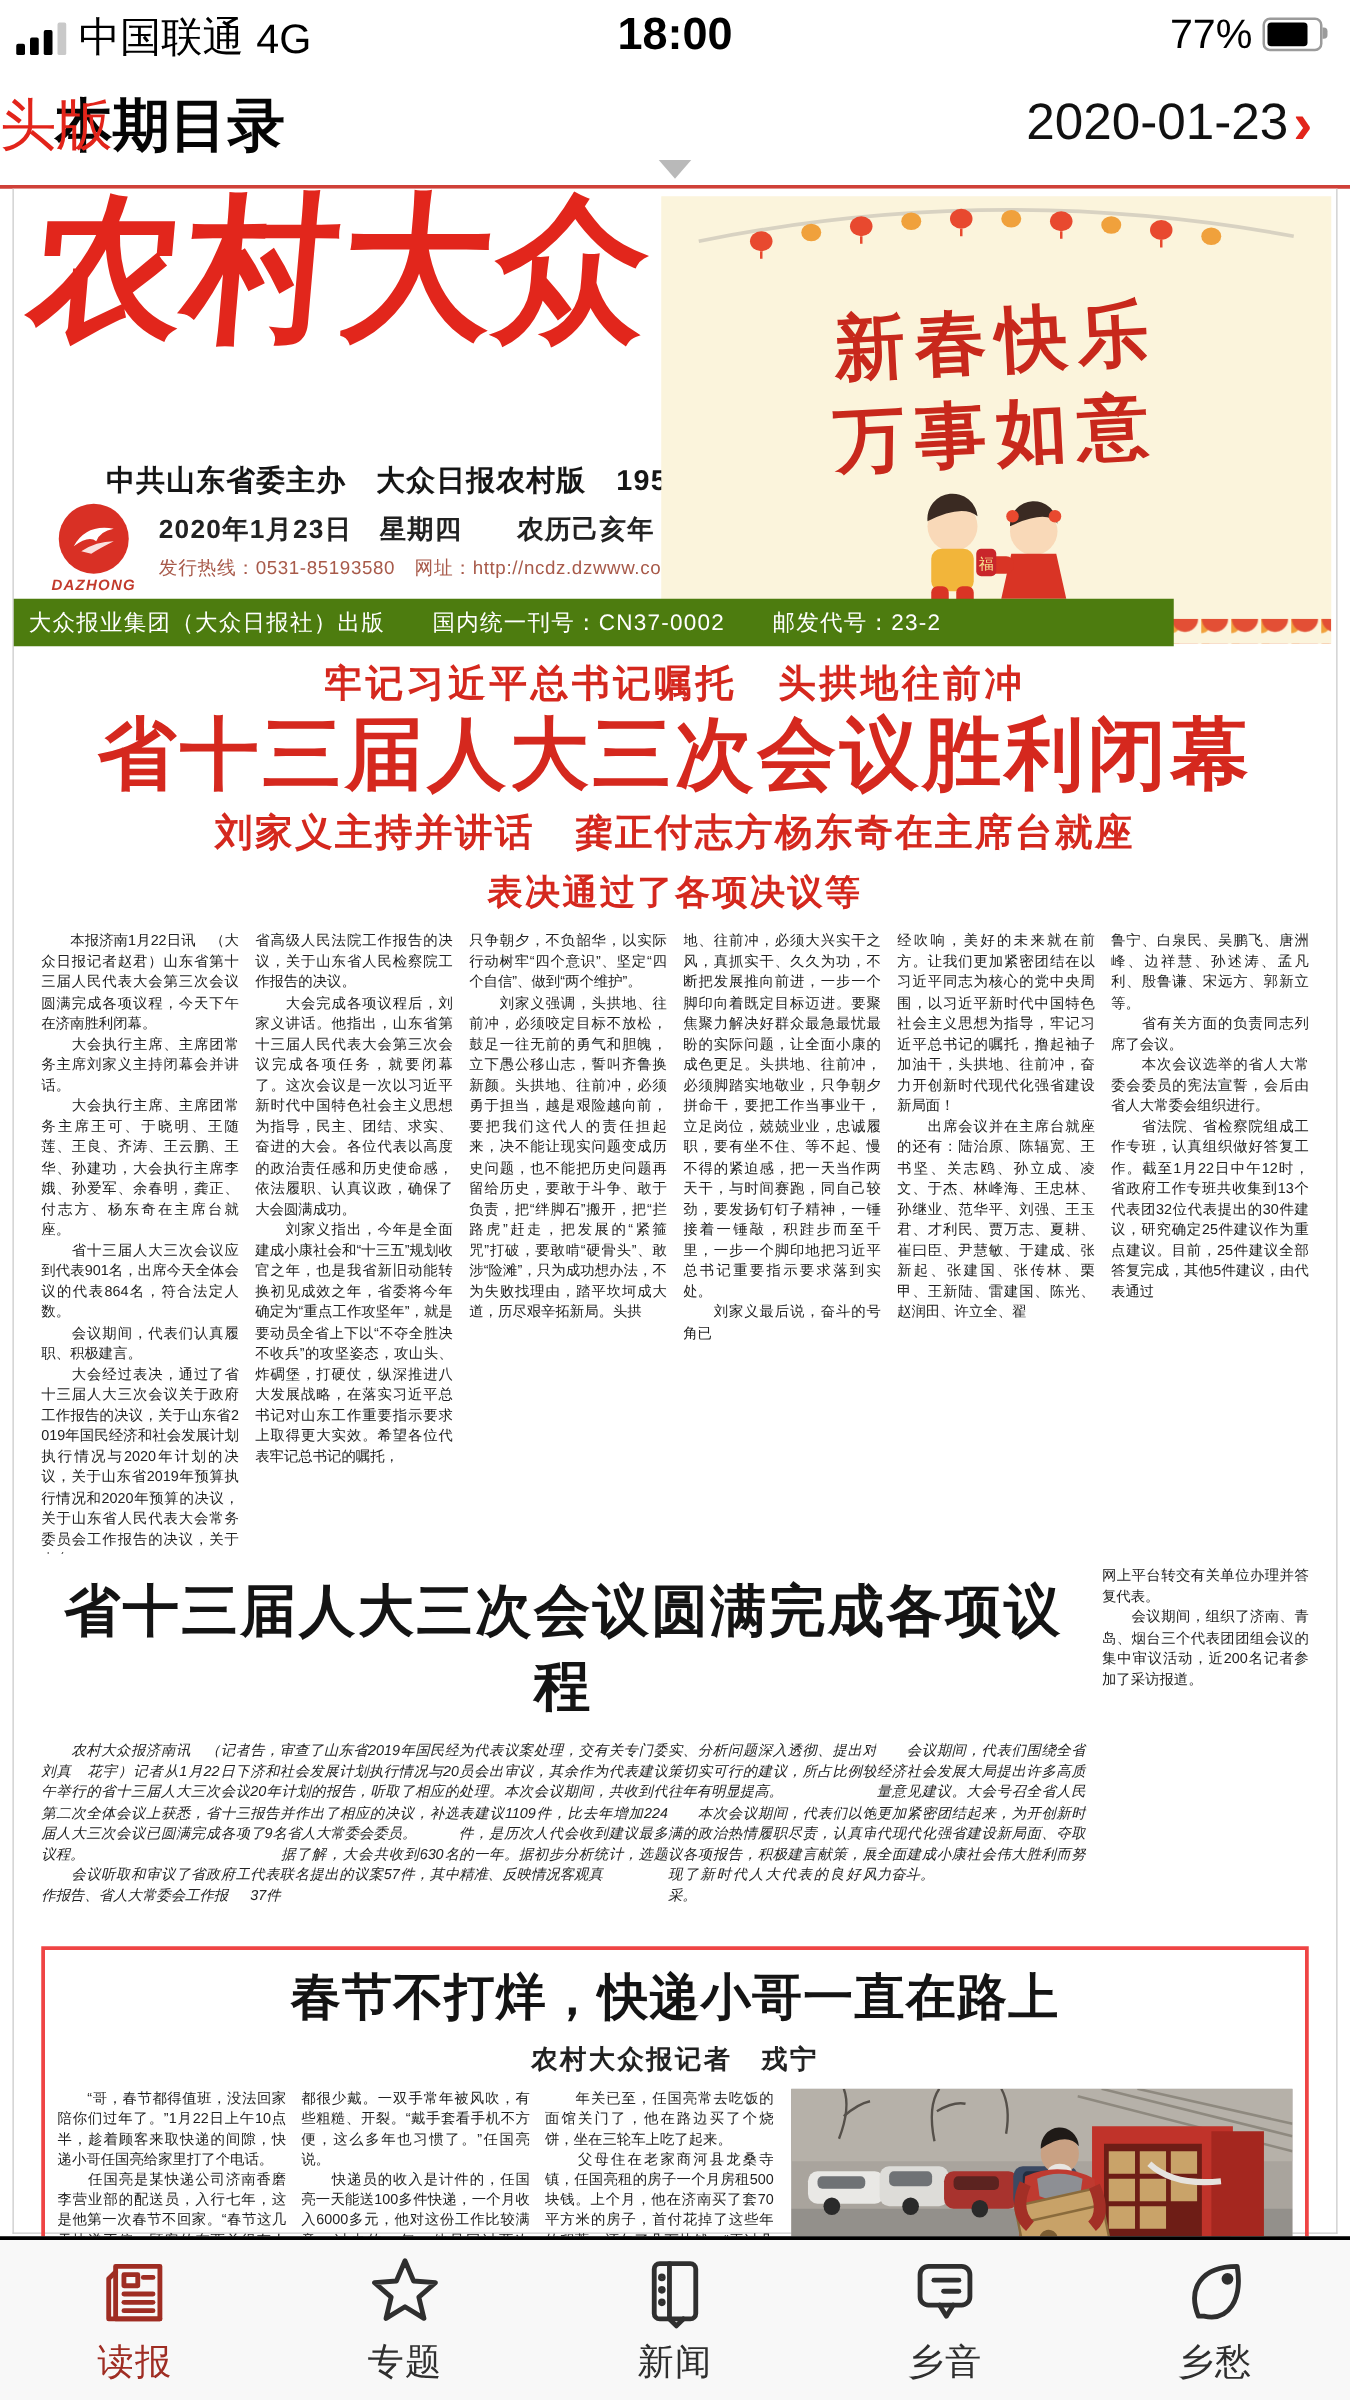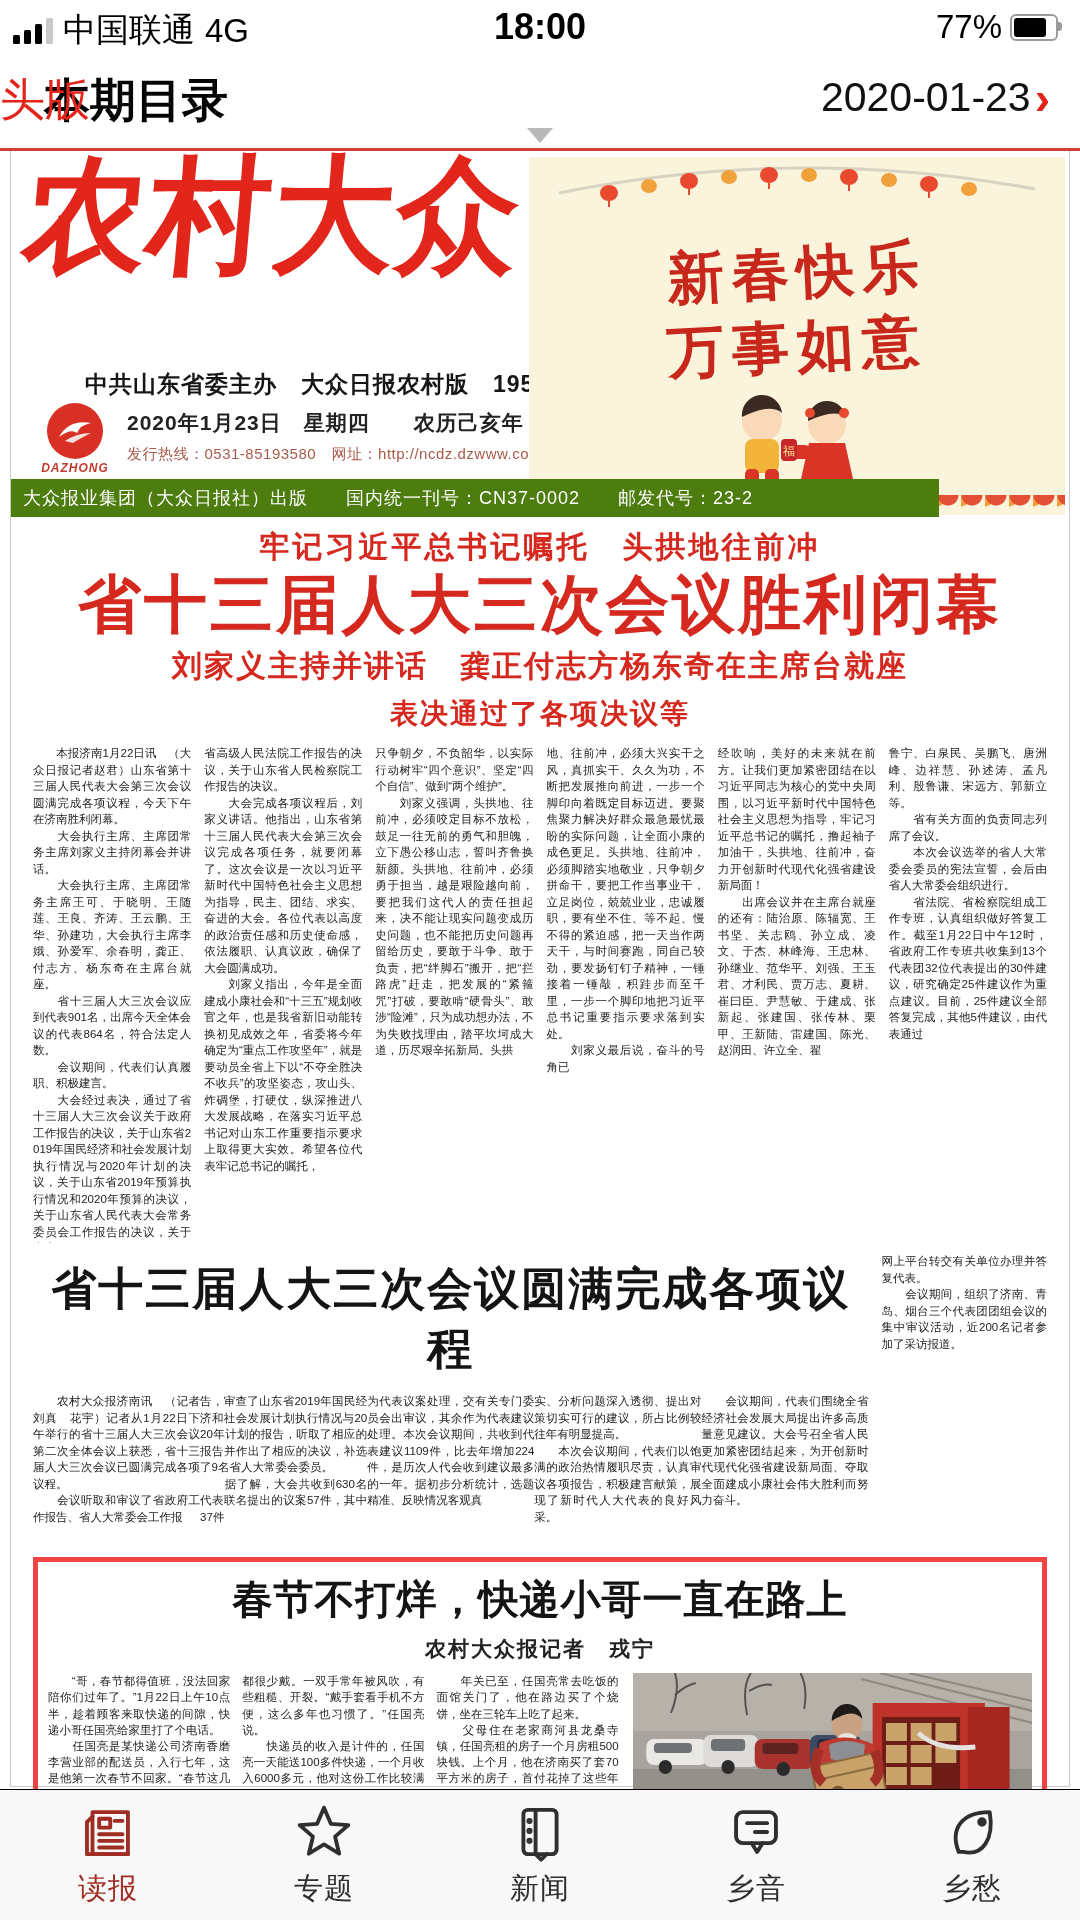--- a/index.html
+++ b/index.html
@@ -58,39 +58,39 @@
   .headline1{margin-top:4px;text-align:center;font-size:63px;font-weight:800;color:#d5281e;letter-spacing:3px;line-height:1.02;}
   .deck1{margin-top:10px;text-align:center;font-size:30px;font-weight:700;color:#d5281e;letter-spacing:2px;}
   .deck2{margin-top:8px;text-align:center;font-size:28px;font-weight:700;color:#d5281e;letter-spacing:2px;}
   .bodycols{display:flex;gap:13px;margin:12px 22px 0;}
   .bodycol{flex:1;height:498px;overflow:hidden;font-size:11.5px;line-height:16.5px;color:#222;
            text-align:justify;white-space:pre-wrap;word-break:break-all;}
   
   .art2{display:flex;gap:13px;margin:10px 22px 0;}
   .art2-left{flex:5.05;}
   .headline2{text-align:center;font-size:45px;font-weight:800;color:#141414;letter-spacing:2px;margin:6px 0 14px;}
-  .art2-cols{display:flex;gap:0;}
+  .art2-cols{display:flex;gap:0;font-style:italic;}
   .art2-col{flex:1;height:152px;overflow:hidden;font-size:11.5px;line-height:16.5px;color:#222;
             text-align:justify;white-space:pre-wrap;word-break:break-all;}
   .art2-side{flex:1;height:232px;overflow:hidden;font-size:11.5px;line-height:16.5px;color:#222;
              text-align:justify;white-space:pre-wrap;word-break:break-all;}
   
-  .art3{margin:12px 22px 0;border:5px solid #ef4444;padding:8px 10px 10px;box-sizing:border-box;height:318px;}
+  .art3{margin:12px 22px 0;border:3px solid #ef4444;padding:8px 10px 10px;box-sizing:border-box;height:318px;}
   .headline3{text-align:center;font-size:40px;font-weight:800;color:#141414;letter-spacing:1px;margin-top:2px;}
   .byline3{text-align:center;font-size:21px;font-weight:700;color:#222;margin-top:8px;letter-spacing:2px;}
   .art3-row{display:flex;gap:14px;margin-top:10px;}
   .art3-cols{flex:3;display:flex;gap:12px;}
   .art3-col{flex:1;height:212px;overflow:hidden;font-size:11.5px;line-height:16.2px;color:#222;
             text-align:justify;white-space:pre-wrap;word-break:break-all;}
   .art3-photo{flex:2.1;}
   .photo-frame{width:100%;height:178px;background:#a8a49e;overflow:hidden;}
   .caption{margin-top:8px;text-align:center;font-size:14.5px;color:#333;letter-spacing:1px;}
   
   .tabbar{position:absolute;left:0;top:1789px;width:1080px;height:131px;background:#f8f8f8;
-          border-top:1px solid #000000;box-sizing:border-box;display:flex;}
+          border-top:3px solid #000000;box-sizing:border-box;display:flex;}
   .tab{flex:1;display:flex;flex-direction:column;align-items:center;justify-content:center;gap:6px;color:#2f2f2f;}
   .tab .ticon{width:62px;height:62px;}
   .tab .tlabel{font-size:29px;letter-spacing:1px;}
   .tab.active{color:#9f2d23;}
 </style>
 </head>
 <body>
 
 <div id="screen">
 

